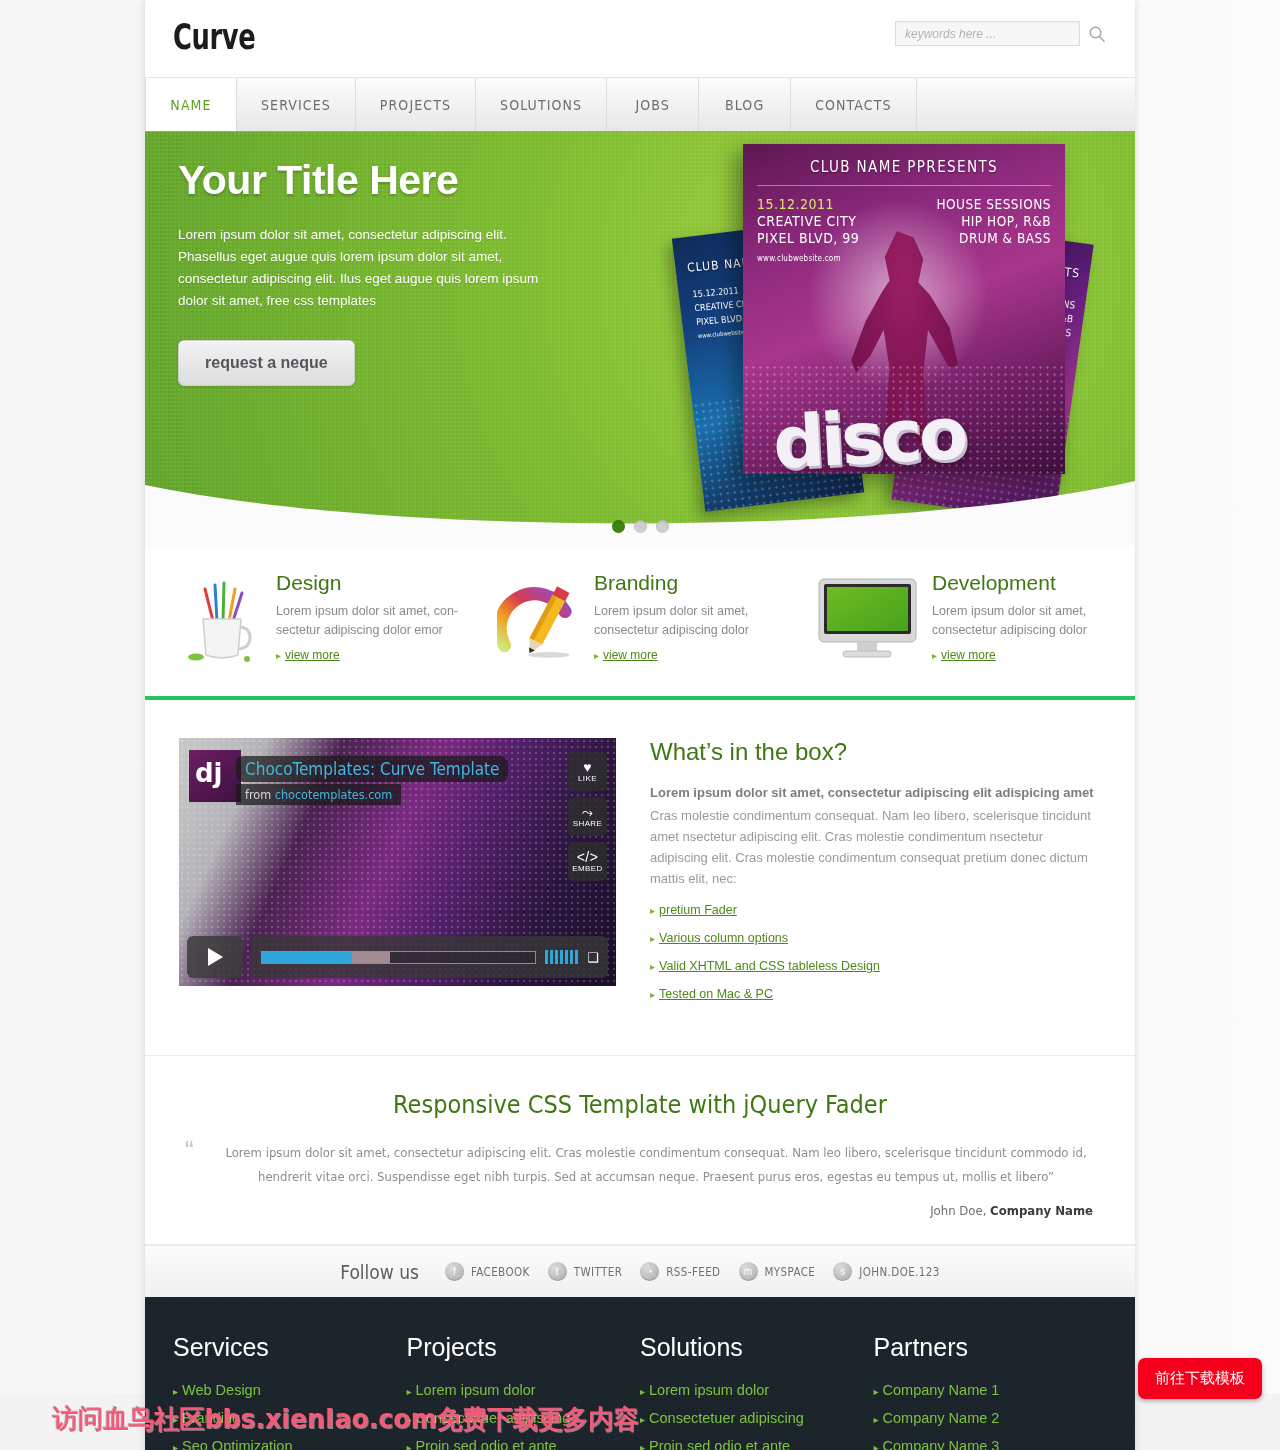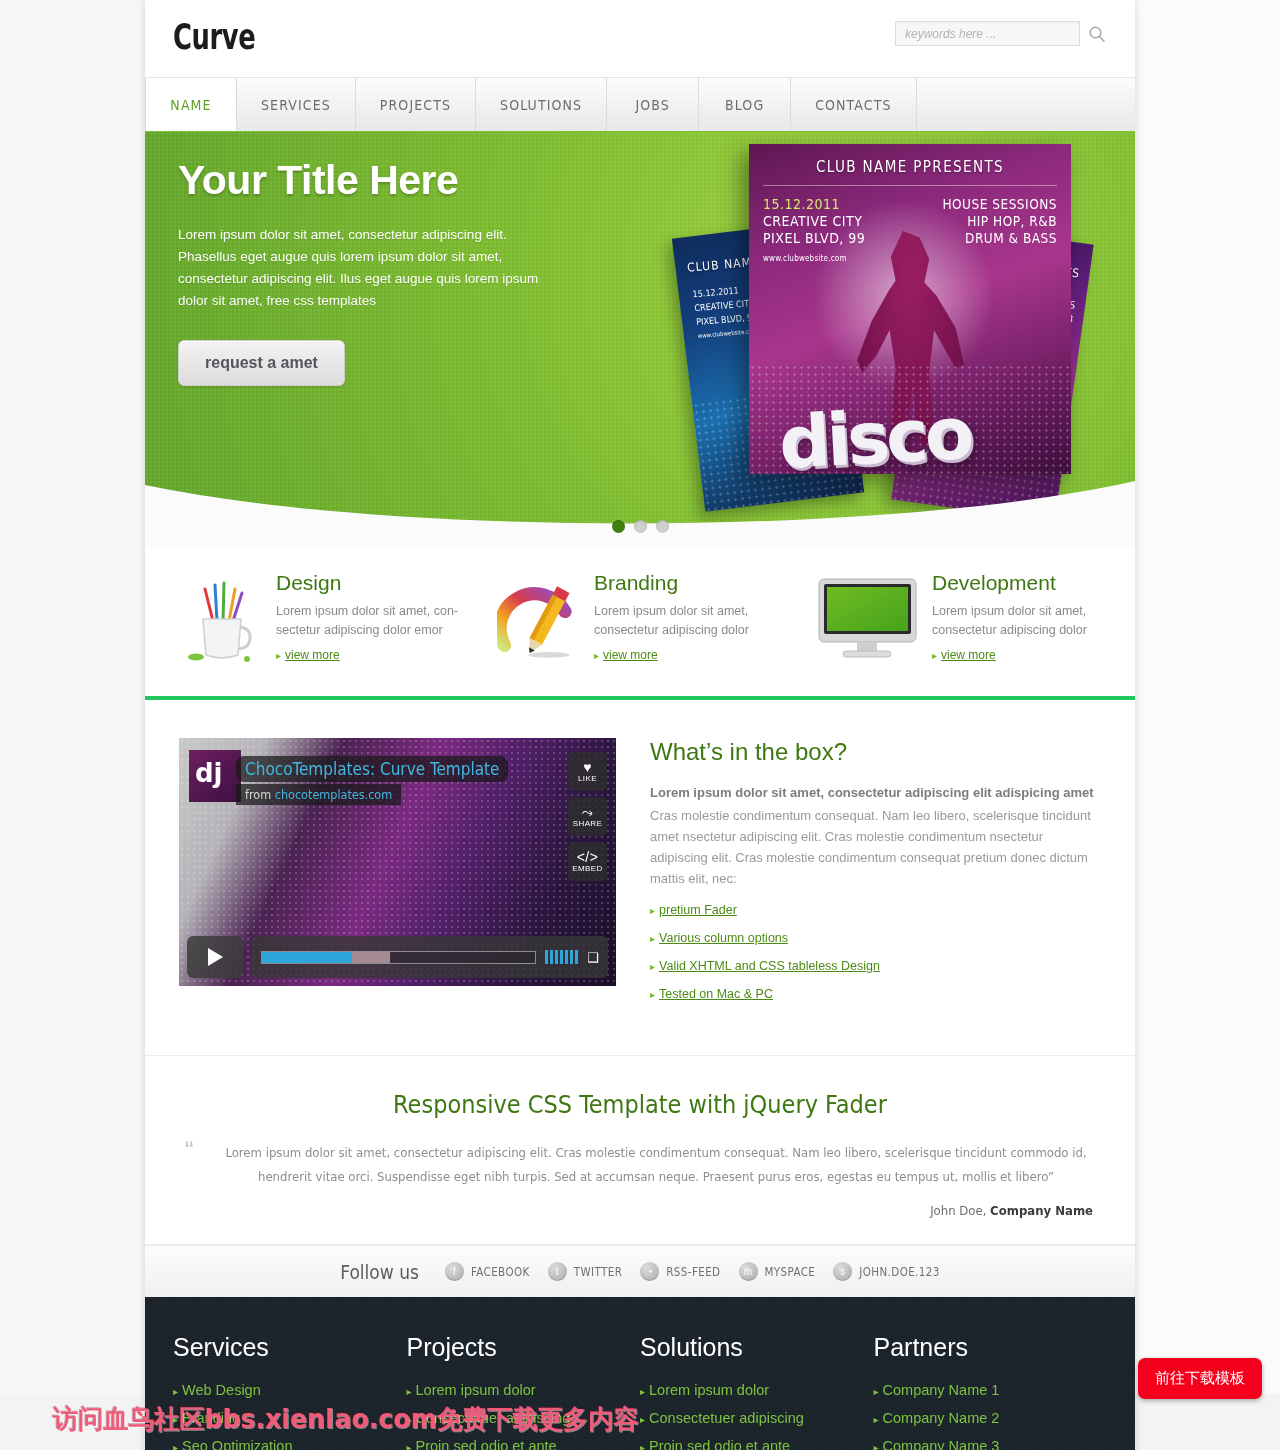--- a/index.html
+++ b/index.html
@@ -92,21 +92,21 @@
   .flyer{ position:absolute; overflow:hidden; box-shadow:-6px 6px 14px rgba(0,0,0,.30); }
   .flyer-left{
     width:160px; height:275px; left:148px; top:96px; transform:rotate(-7deg);
     background:linear-gradient(165deg,#0f2b5b 0%,#14407e 30%,#1b6fae 60%,#0d2247 100%);
   }
   .flyer-right{
     width:165px; height:280px; left:370px; top:100px; transform:rotate(8deg);
     background:linear-gradient(160deg,#2e1352 0%,#6b2080 35%,#a0348e 65%,#3a0f4f 100%);
   }
   .flyer-main{
-    width:322px; height:330px; left:209px; top:12px;
+    width:322px; height:330px; left:203px; top:12px;
     background:
       radial-gradient(ellipse at 48% 46%, rgba(255,255,255,.55) 0%, rgba(255,255,255,0) 38%),
       linear-gradient(160deg,#5e1752 0%,#8e2a7e 28%,#a8368c 50%,#6b1c60 78%,#3d0f3c 100%);
     box-shadow:-8px 8px 20px rgba(0,0,0,.38);
   }
   .flyer-main .fm-head{
     text-align:center; color:#fff; font-size:15px; letter-spacing:1.4px; padding-top:14px;
     font-family:"DejaVu Sans Condensed","Liberation Sans Narrow","Liberation Sans",sans-serif;
     text-shadow:0 1px 2px rgba(0,0,0,.4);
   }
@@ -333,21 +333,21 @@
         </div>
         <div class="dancer"></div>
         <div class="halftone"></div>
         <div class="disco">disco</div>
       </div>
     </div>
 
     <div class="hero-text">
       <div class="hero-title">Your Title Here</div>
       <div class="hero-para">Lorem ipsum dolor sit amet, consectetur adipiscing elit. Phasellus eget augue quis lorem ipsum dolor sit amet, consectetur adipiscing elit. Ilus eget augue quis lorem ipsum dolor sit amet, free css templates</div>
-      <div class="hero-btn">request a amet</div>
+      <div class="hero-btn">request a neque</div>
     </div>
 
     <svg class="hero-curve" viewBox="0 0 990 72" preserveAspectRatio="none">
       <path d="M0,10 C250,62 740,62 990,6 L990,72 L0,72 Z" fill="#fbfbfb"></path>
     </svg>
 
     <div class="slider-dots">
       <div class="dot active"></div>
       <div class="dot"></div>
       <div class="dot"></div>

